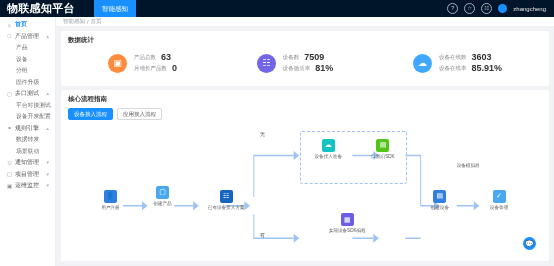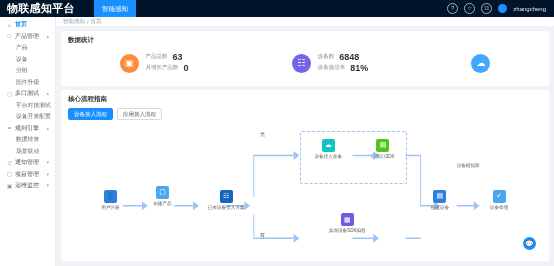--- a/index.html
+++ b/index.html
@@ -45,21 +45,21 @@
 
   
   .stats{display:flex;align-items:center;justify-content:space-around;padding:4px 0 6px 0;}
   .stat{display:flex;align-items:center;gap:7px;}
   .stat .bub{width:19px;height:19px;border-radius:50%;display:flex;align-items:center;justify-content:center;
              color:#fff;font-size:9px;}
   .bub.orange{background:#ff8b3d;}
   .bub.purple{background:#7265e6;}
   .bub.blue{background:#40a9ff;}
   .stat .lines{display:flex;flex-direction:column;gap:2px;}
-  .stat .ln{display:flex;align-items:flex-start;gap:5px;}
+  .stat .ln{display:flex;align-items:center;gap:5px;}
   .stat .lbl{font-size:5.5px;color:#8c8c8c;}
   .stat .val{font-size:9px;color:#333;font-weight:bold;line-height:9px;}
 
   
   .flow-panel{flex:1;margin:4px 5px 5px 5px;background:#fff;border-radius:2px;padding:5px 7px;box-sizing:border-box;
               display:flex;flex-direction:column;min-height:0;position:relative;}
   .tabs{display:flex;gap:4px;margin-bottom:3px;}
   .tab{font-size:5.5px;padding:1.5px 5px;border:1px solid #d9d9d9;border-radius:2px;color:#595959;background:#fff;}
   .tab.active{background:#1890ff;border-color:#1890ff;color:#fff;}
   .canvas{flex:1;position:relative;min-height:0;}
@@ -189,31 +189,41 @@
                 <span class="val">0</span>
               </div>
             </div>
           </div>
 
           <div class="stat">
             <div class="bub purple">☷</div>
             <div class="lines">
               <div class="ln">
                 <span class="lbl">设备数</span>
-                <span class="val">6848</span>
+                <span class="val">7509</span>
               </div>
               <div class="ln">
                 <span class="lbl">设备激活率</span>
                 <span class="val">81%</span>
               </div>
             </div>
           </div>
 
           <div class="stat">
             <div class="bub blue">☁</div>
+            <div class="lines">
+              <div class="ln">
+                <span class="lbl">设备在线数</span>
+                <span class="val">3603</span>
+              </div>
+              <div class="ln">
+                <span class="lbl">设备在线率</span>
+                <span class="val">85.91%</span>
+              </div>
+            </div>
           </div>
 
         </div>
       </div>
 
       <div class="flow-panel">
         <div class="panel-title">核心流程指南</div>
         <div class="tabs">
           <div class="tab active">设备接入流程</div>
           <div class="tab">应用接入流程</div>

